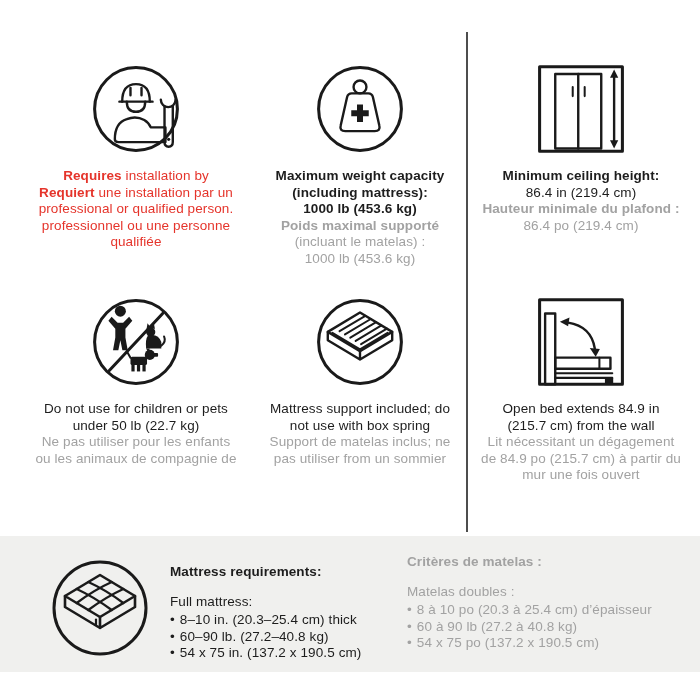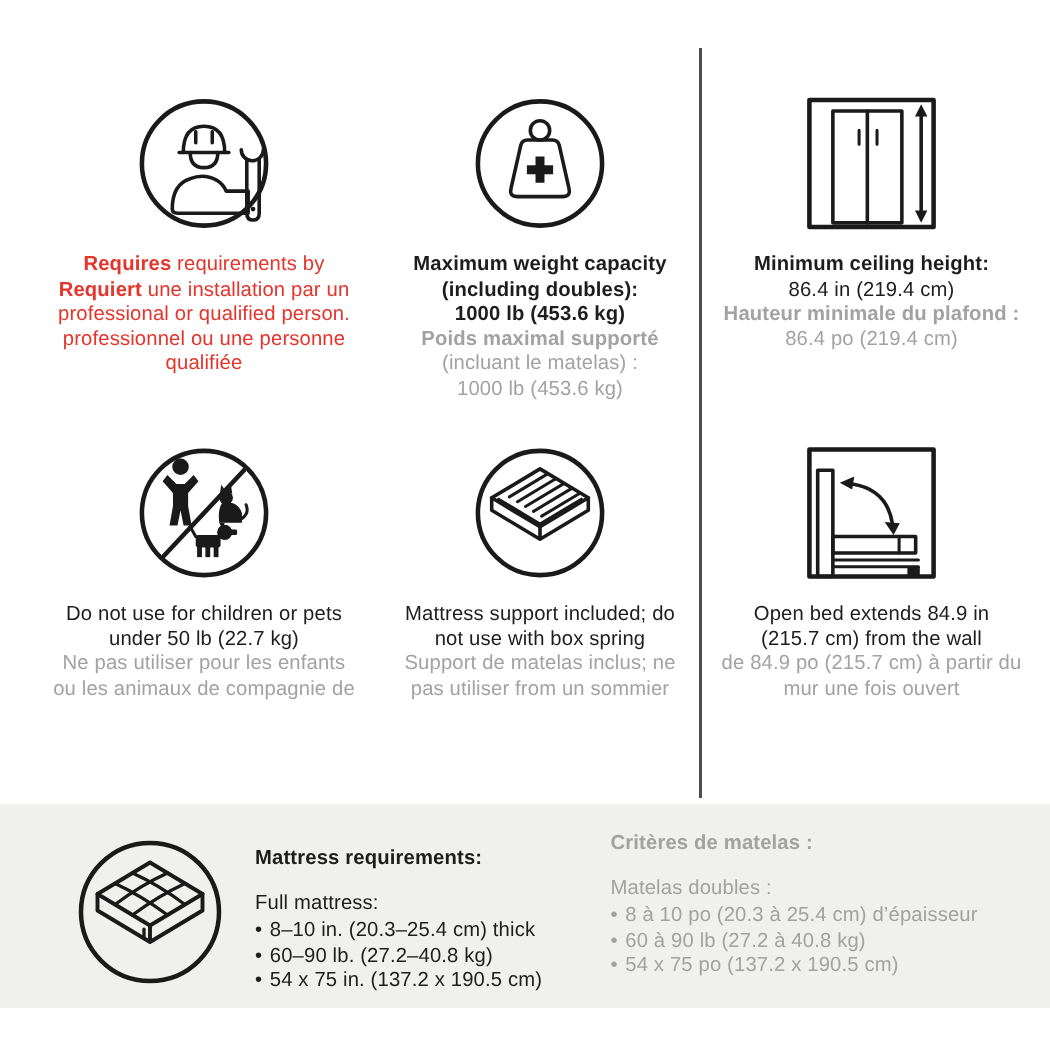--- a/index.html
+++ b/index.html
@@ -44,40 +44,40 @@
         <path class="s2" d="M32,42 L68,42"></path>
         <path class="s2" d="M44,27 L44,35 M56,27 L56,35"></path>
         <path class="s2" d="M40,42 Q40,53 50,53 Q60,53 60,42"></path>
         <path class="s2" d="M27,83 Q27,65 40,61 Q50,57 59,62 Q64,65 66,70 L82,70 L82,86 L31,86 Q27,86 27,83 Z"></path>
         <path class="s2" d="M77,40 A 8 8 0 1 0 93,40"></path>
         <path class="s2" d="M81,47 L81,86 Q81,91 85.5,91 Q90,91 90,86 L90,47"></path>
         <circle class="f" cx="85.5" cy="83" r="1.7"></circle>
       </svg>
     </div>
     <div class="blocktext red">
-      <div class="line"><b>Requires</b><span> requirements by</span></div>
+      <div class="line"><b>Requires</b><span> installation by</span></div>
       <div class="line"><b>Requiert</b><span> une installation par un</span></div>
       <div class="line">professional or qualified person.</div>
       <div class="line">professionnel ou une personne</div>
       <div class="line">qualifiée</div>
     </div>
   </div>
 
   <div class="block" style="left:250px;top:63px;width:220px;">
     <div class="icon92">
       <svg viewBox="0 0 100 100">
         <circle class="s" cx="50" cy="50" r="45"></circle>
         <circle class="s2" cx="50" cy="26" r="7"></circle>
         <path class="s2" d="M41,33 L59,33 Q63,33 64,37 L71,68 Q72.5,74 66,74 L34,74 Q27.5,74 29,68 L36,37 Q37,33 41,33 Z"></path>
         <path class="plus" d="M50,45 L50,64 M40.5,54.5 L59.5,54.5"></path>
       </svg>
     </div>
     <div class="blocktext">
       <div class="line black bold">Maximum weight capacity</div>
-      <div class="line black bold">(including doubles):</div>
+      <div class="line black bold">(including mattress):</div>
       <div class="line black bold">1000 lb (453.6 kg)</div>
       <div class="line gray bold">Poids maximal supporté</div>
       <div class="line gray">(incluant le matelas) :</div>
       <div class="line gray">1000 lb (453.6 kg)</div>
     </div>
   </div>
 
   <div class="block" style="left:471px;top:63px;width:220px;">
     <div class="icon92">
       <svg viewBox="0 0 100 100">
@@ -156,20 +156,21 @@
         <path class="s3" d="M22,84 L84,84 M22,89 L84,89"></path>
         <rect class="f" x="76" y="89" width="9" height="6"></rect>
         <path class="s2" d="M36,29 Q61,33 65,57"></path>
         <polygon class="f" points="27,28 37.5,23.5 36,33"></polygon>
         <polygon class="f" points="66,66 59.5,56.5 70.5,57.5"></polygon>
       </svg>
     </div>
     <div class="blocktext">
       <div class="line black">Open bed extends 84.9 in</div>
       <div class="line black">(215.7 cm) from the wall</div>
+      <div class="line gray">Lit nécessitant un dégagement</div>
       <div class="line gray">de 84.9 po (215.7 cm) à partir du</div>
       <div class="line gray">mur une fois ouvert</div>
     </div>
   </div>
 
   <div class="divider"></div>
 
   <div class="band">
     <div class="band-icon" style="position:absolute;left:50px;top:22px;">
       <svg viewBox="0 0 100 100">

